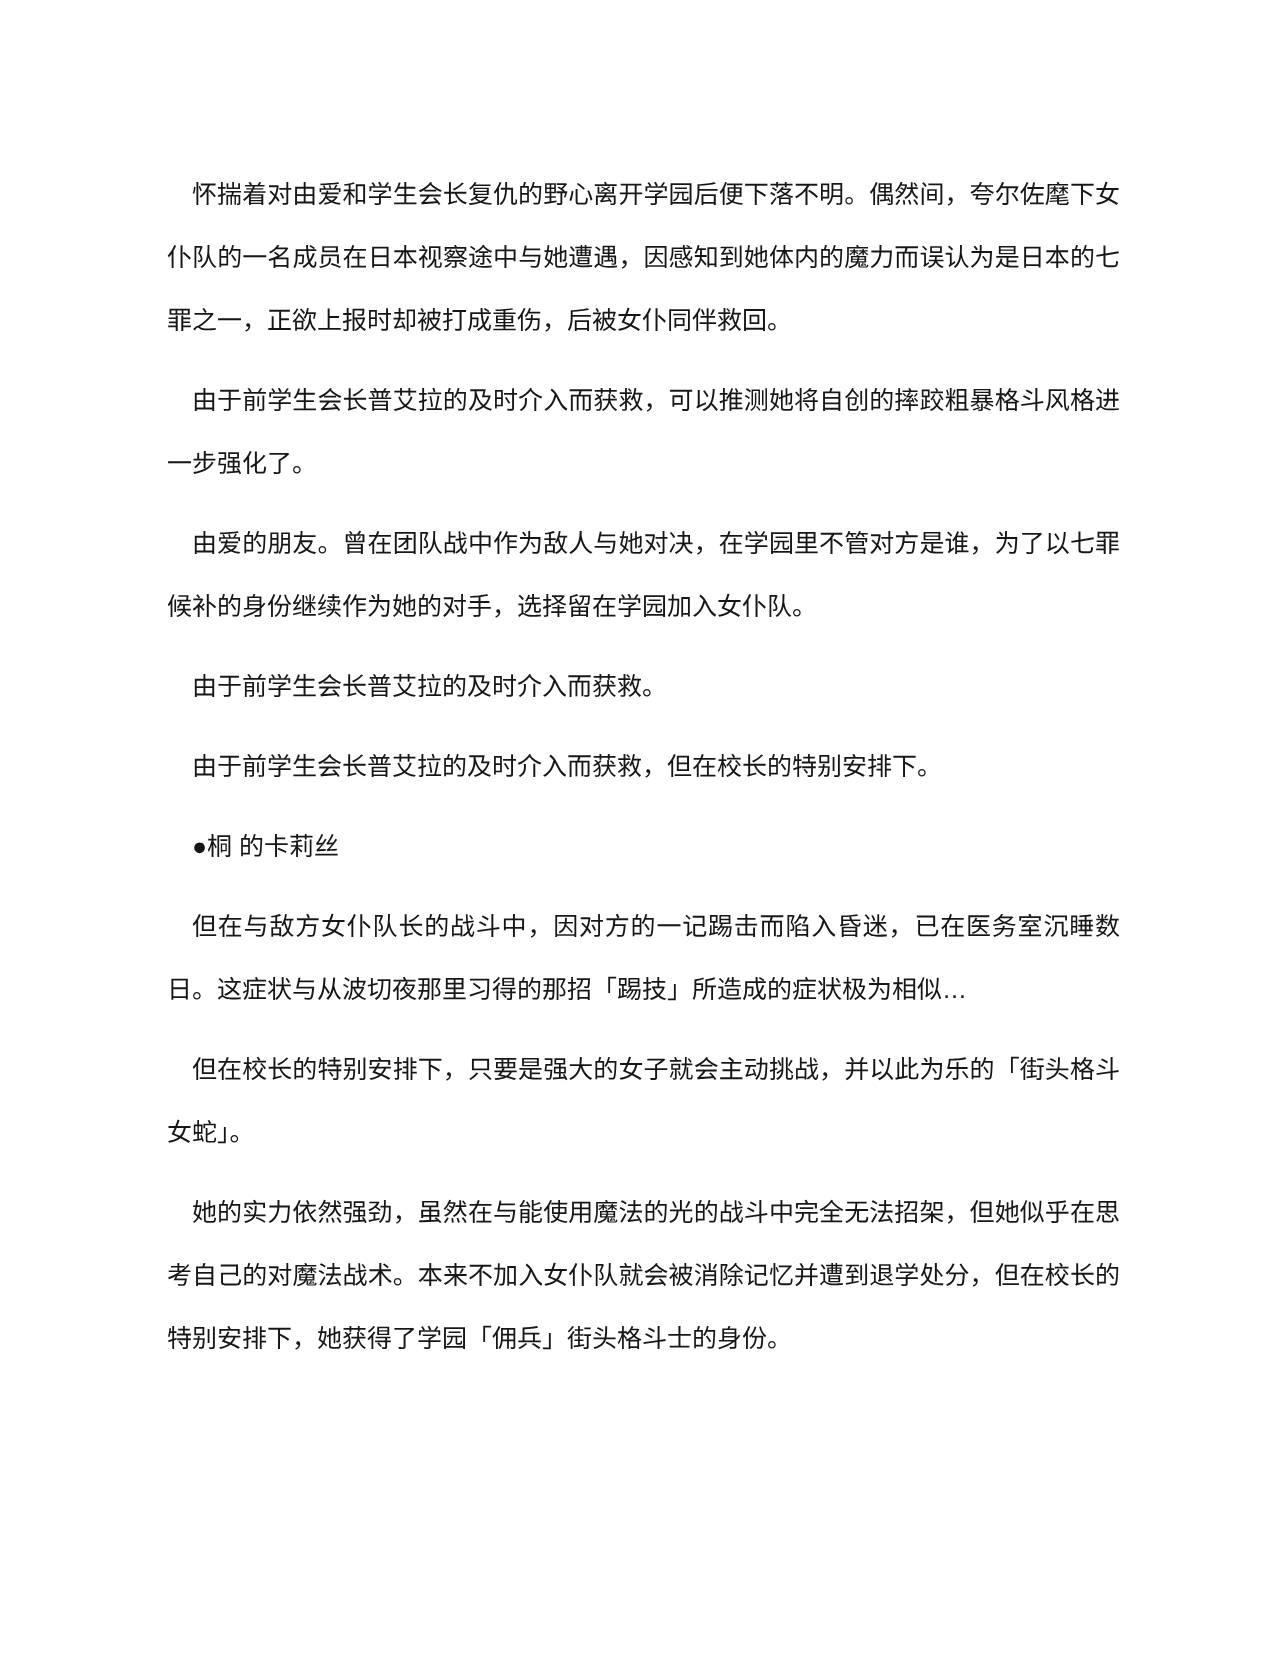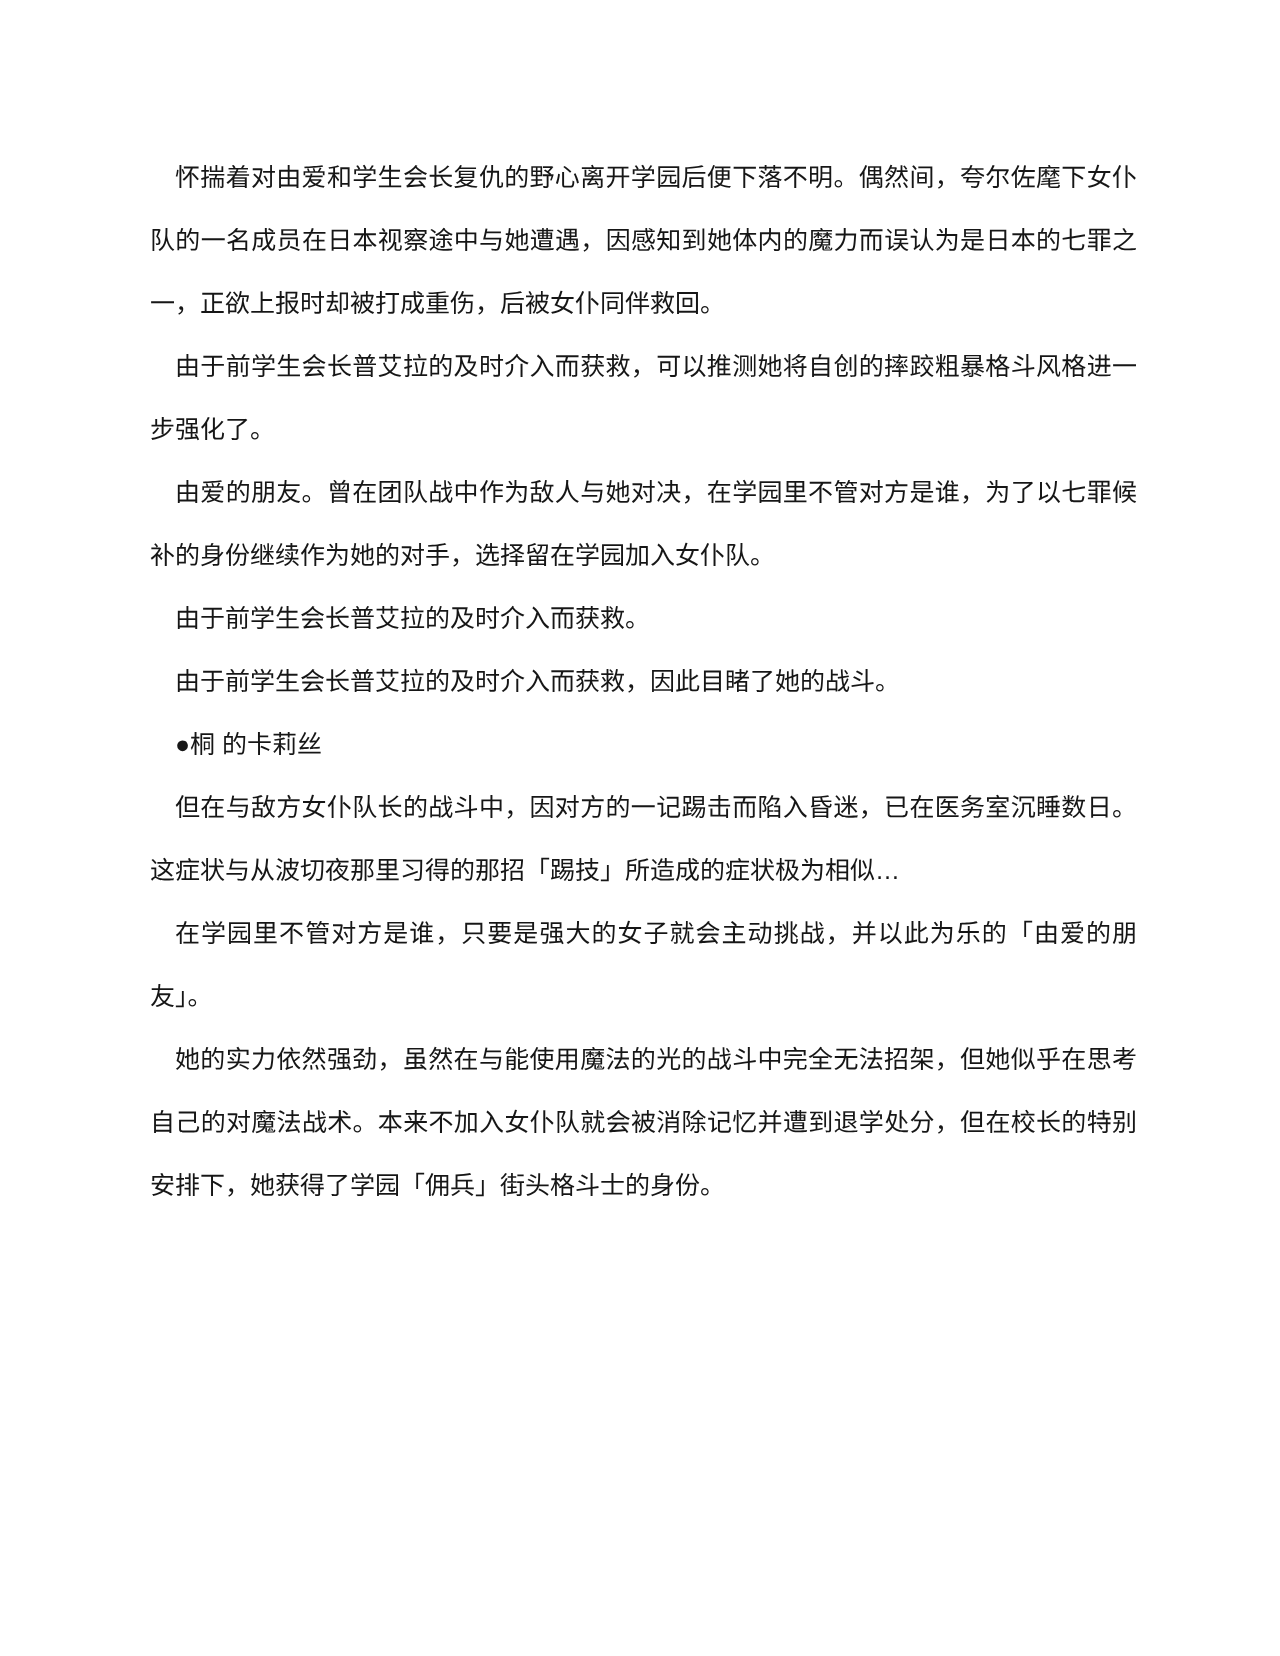--- a/index.html
+++ b/index.html
@@ -16,21 +16,21 @@
     box-sizing: border-box;
     width: 1280px;
     height: 1656px;
     padding: 146px 143px 0 150px;
     background: #ffffff;
   }
   .doc-body {
     width: 987px;
   }
   .doc-body p {
-    margin: 0;
+    margin: 17px;
     padding: 0;
     font-family: "Liberation Sans", "DejaVu Sans", sans-serif;
     font-size: 25px;
     line-height: 63px;
     color: #161616;
     text-indent: 25px;
     text-align: justify;
     letter-spacing: 0;
     word-break: normal;
     overflow-wrap: break-word;
@@ -38,19 +38,19 @@
 </style>
 </head>
 <body>
 
 <div class="doc-page">
   <div class="doc-body">
     <p>怀揣着对由爱和学生会长复仇的野心离开学园后便下落不明。偶然间，夸尔佐麾下女仆队的一名成员在日本视察途中与她遭遇，因感知到她体内的魔力而误认为是日本的七罪之一，正欲上报时却被打成重伤，后被女仆同伴救回。</p>
     <p>由于前学生会长普艾拉的及时介入而获救，可以推测她将自创的摔跤粗暴格斗风格进一步强化了。</p>
     <p>由爱的朋友。曾在团队战中作为敌人与她对决，在学园里不管对方是谁，为了以七罪候补的身份继续作为她的对手，选择留在学园加入女仆队。</p>
     <p>由于前学生会长普艾拉的及时介入而获救。</p>
-    <p>由于前学生会长普艾拉的及时介入而获救，因此目睹了她的战斗。</p>
+    <p>由于前学生会长普艾拉的及时介入而获救，但在校长的特别安排下。</p>
     <p>●桐 的卡莉丝</p>
     <p>但在与敌方女仆队长的战斗中，因对方的一记踢击而陷入昏迷，已在医务室沉睡数日。这症状与从波切夜那里习得的那招「踢技」所造成的症状极为相似…</p>
-    <p>在学园里不管对方是谁，只要是强大的女子就会主动挑战，并以此为乐的「由爱的朋友」。</p>
+    <p>但在校长的特别安排下，只要是强大的女子就会主动挑战，并以此为乐的「街头格斗女蛇」。</p>
     <p>她的实力依然强劲，虽然在与能使用魔法的光的战斗中完全无法招架，但她似乎在思考自己的对魔法战术。本来不加入女仆队就会被消除记忆并遭到退学处分，但在校长的特别安排下，她获得了学园「佣兵」街头格斗士的身份。</p>
   </div>
 </div>
 
 </body></html>

